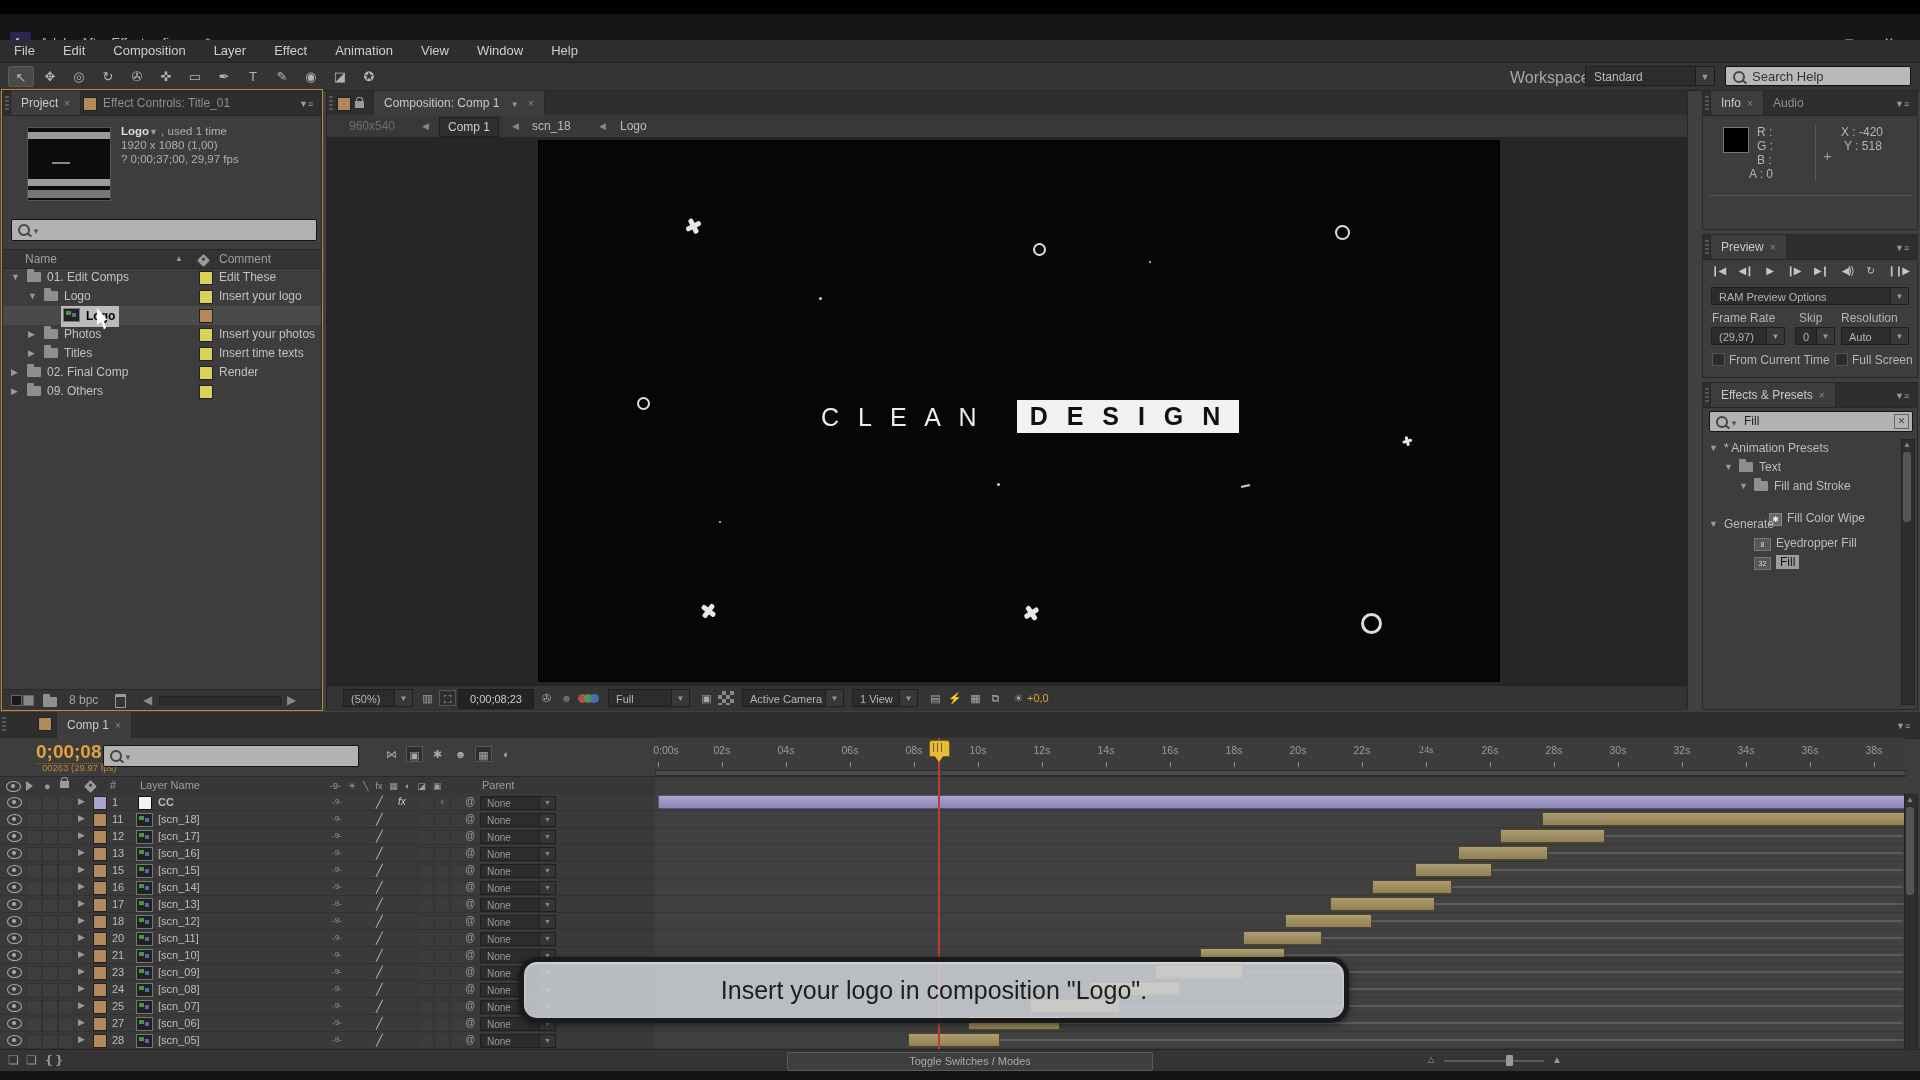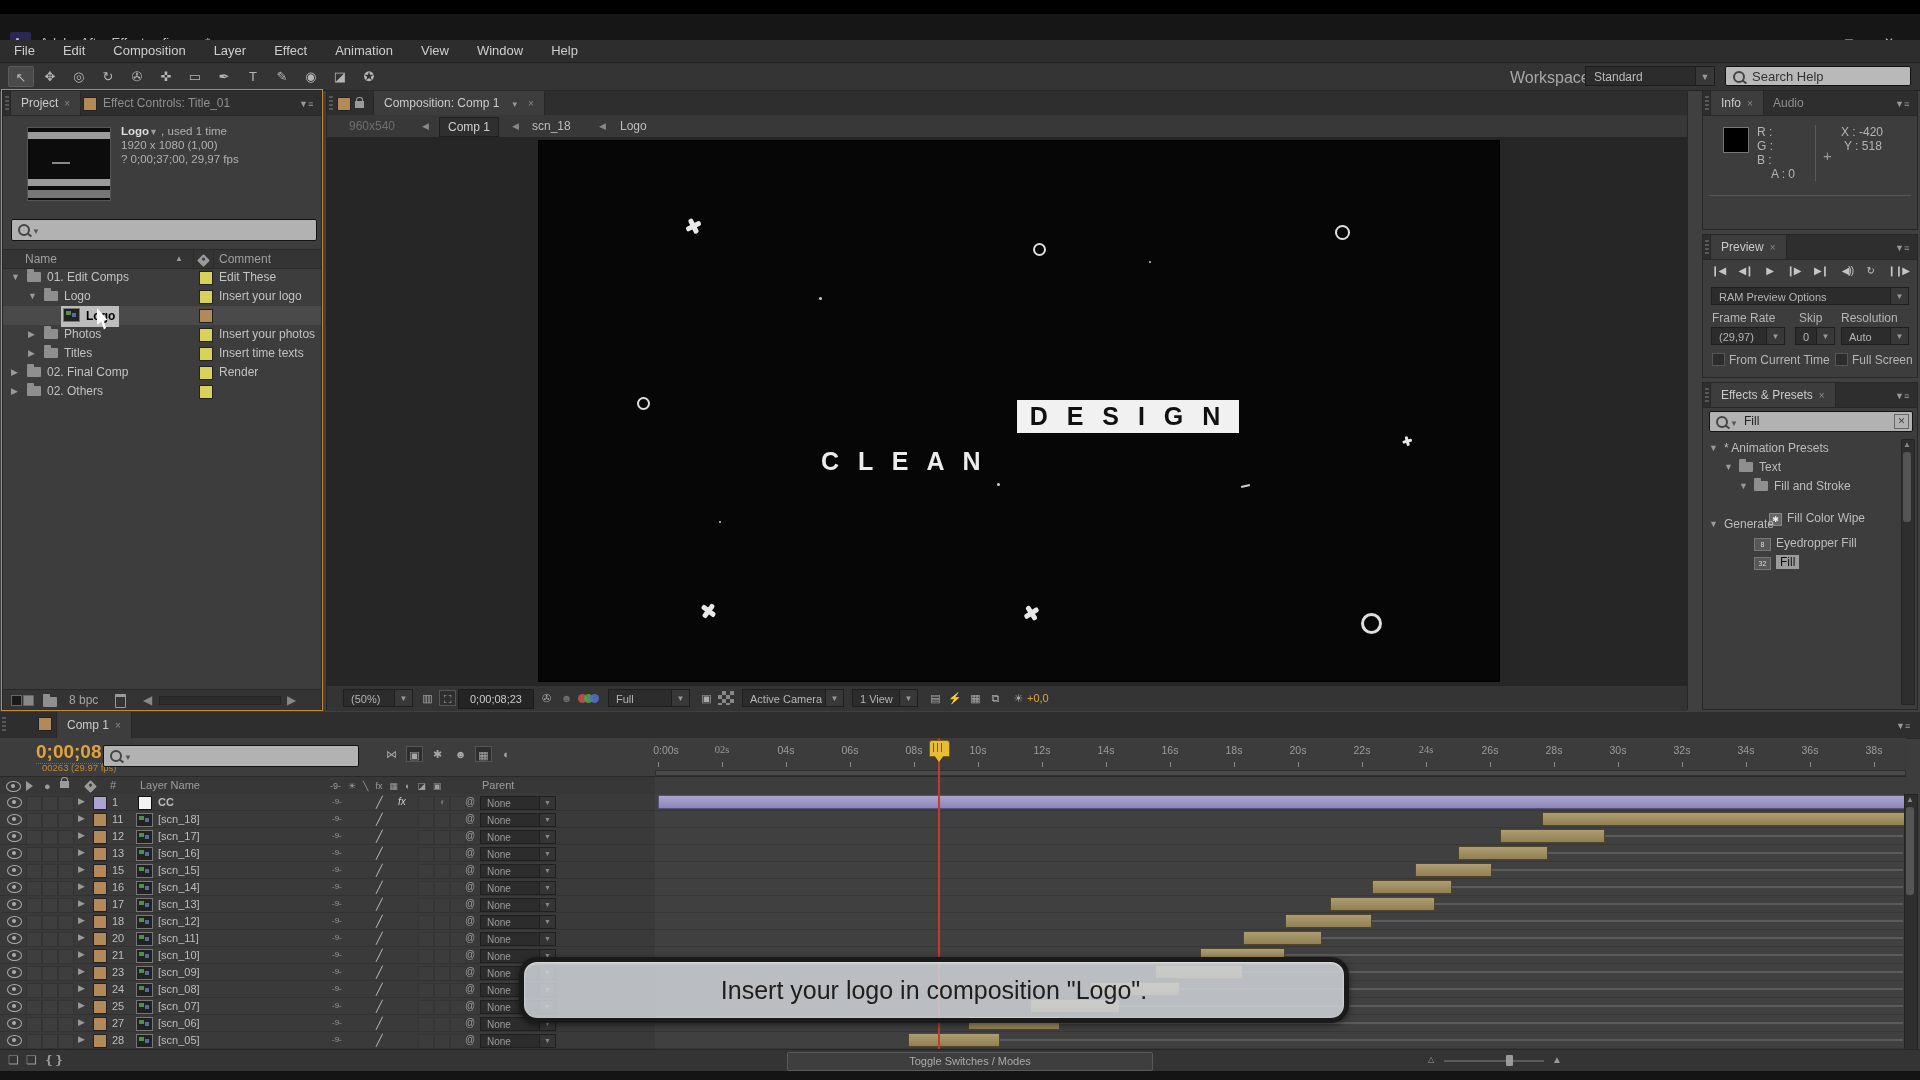--- a/index.html
+++ b/index.html
@@ -72,21 +72,21 @@
   .prow{position:absolute;left:0;width:318px;height:19px;line-height:19px;font-size:12px;color:#c2c2c2;white-space:nowrap;}
   .prow .hl{background:#bcbcbc;color:#000;font-weight:bold;padding:1px 4px 1px 2px;}
   .prow.selrow{background:#4a4a4a;}
   #pfooter{left:0;top:598px;width:318px;height:20px;background:#343434;border-top:1px solid #292929;color:#a5a5a5;}
   .bpcsq{position:absolute;top:5px;width:9px;height:9px;background:#1a1a1a;border:1px solid #666;}
   
   #comp{left:326px;top:90px;width:1362px;height:620px;}
   #compcrumb{position:absolute;left:0;top:24px;width:100%;height:22px;background:#383838;border-bottom:1px solid #2b2b2b;line-height:22px;}
   #compview{position:absolute;left:0;top:46px;width:100%;height:548px;background:#262626;}
   #stage{position:absolute;left:212px;top:4px;width:960px;height:540px;background:#060606;box-shadow:0 0 0 1px #000;}
-  .ttlL{position:absolute;left:282px;top:260px;height:33px;line-height:33px;color:#ececec;font-size:25px;font-weight:bold;letter-spacing:6px;margin-top:44px;}
+  .ttlL{position:absolute;left:282px;top:260px;height:33px;line-height:33px;color:#ececec;font-size:25px;font-weight:normal;letter-spacing:6px;}
   .ttlR{position:absolute;left:478px;top:259px;width:222px;height:33px;background:#f1f1f1;color:#101010;font-size:25px;font-weight:bold;
         letter-spacing:6px;text-align:center;line-height:33px;}
   .gcross{position:absolute;width:16px;height:16px;}
   .gcross:before,.gcross:after{content:"";position:absolute;left:6px;top:0;width:5px;height:16px;background:#e8e8e8;border-radius:2px;}
   .gcross:before{transform:rotate(45deg);}
   .gcross:after{transform:rotate(-45deg);}
   .gring{position:absolute;border:2px solid #dedede;border-radius:50%;}
   .speck{position:absolute;background:#cfcfcf;border-radius:50%;}
   #compbar{position:absolute;left:0;top:594px;width:100%;height:25px;background:#343434;border-top:1px solid #262626;}
   .cbitem{position:absolute;top:3px;height:18px;line-height:18px;color:#b5b5b5;font-size:11px;}
@@ -273,21 +273,21 @@
           <span class="abs" style="left: 216px; top: 0px;">Insert time texts</span>
         </div>
         <div class="prow" style="top: 95px;">
           <span class="twisty abs" style="left: 8px; top: 0px;">▶</span>
           <span class="abs" style="left: 24px; top: 0px;"><span class="icon-folder" style="margin-right: 6px;"></span><span>02. Final Comp</span></span>
           <span class="tagsq abs" style="left: 196px; top: 3px; background: rgb(216, 210, 88);"></span>
           <span class="abs" style="left: 216px; top: 0px;">Render</span>
         </div>
         <div class="prow" style="top: 114px;">
           <span class="twisty abs" style="left: 8px; top: 0px;">▶</span>
-          <span class="abs" style="left: 24px; top: 0px;"><span class="icon-folder" style="margin-right: 6px;"></span><span>02. Others</span></span>
+          <span class="abs" style="left: 24px; top: 0px;"><span class="icon-folder" style="margin-right: 6px;"></span><span>09. Others</span></span>
           <span class="tagsq abs" style="left: 196px; top: 3px; background: rgb(216, 210, 88);"></span>
         </div>
       </div>
     <div id="pfooter" class="abs">
       <span class="bpcsq" style="left:8px;"></span>
       <span class="bpcsq" style="left:20px;background:#888;"></span>
       <span class="icon-folder abs" style="left:40px;top:5px;"></span>
       <span class="abs" style="left:66px;top:3px;">8 bpc</span>
       <span class="icon-trash abs" style="left:112px;top:4px;"></span>
       <span class="abs" style="left:140px;top:3px;color:#888;">◀</span>
@@ -379,21 +379,21 @@
       <div class="tab" style="left:7px;">
         <span>Info</span><span class="x">×</span>
       </div>
       <div class="tabghost" style="left:70px;">Audio</div>
       <div class="pmenu" style="right:2px;">▼≡</div>
     </div>
     <div class="abs" style="left:20px;top:36px;width:24px;height:24px;background:#000;border:1px solid #777;"></div>
     <div class="ptext" style="left:54px;top:34px;">R :</div>
     <div class="ptext" style="left:54px;top:48px;">G :</div>
     <div class="ptext" style="left:54px;top:62px;">B :</div>
-    <div class="ptext" style="left:68px;top:76px;text-align:right;">A :  0</div>
+    <div class="ptext" style="left:46px;top:76px;text-align:right;">A :  0</div>
     <div class="vline" style="left:112px;top:34px;height:56px;background:#5a5a5a;"></div>
     <div class="ptext" style="left:120px;top:56px;font-size:15px;color:#9a9a9a;">+</div>
     <div class="ptext" style="left:138px;top:34px;">X : -420</div>
     <div class="ptext" style="left:141px;top:48px;">Y : 518</div>
     <div class="abs" style="left:6px;top:104px;width:202px;height:1px;background:#575757;"></div>
   </div>
 
   <div id="preview" class="abs panel rpanel">
     <div class="tabrow">
       <div class="grip"></div>
@@ -552,21 +552,21 @@
         <div class="tlrow" style="top: 153px;"><span class="abs" style="left: 7px; top: 3px;"><span class="icon-eye"></span></span><span class="cell" style="left: 26px;"></span><span class="cell" style="left: 42px;"></span><span class="cell" style="left: 58px;"></span><span class="twisty abs" style="left: 78px; top: 2px;">▶</span><span class="lblsq" style="left: 93px; background: rgb(179, 136, 90);"></span><span class="abs" style="left: 112px; top: 2px;">21</span><span class="icon-film abs" style="left: 136px; top: 2px;"></span><span class="abs" style="left: 158px; top: 2px;">[scn_10]</span><span class="abs" style="left: 332px; top: 3px; font-size: 8px; color: rgb(154, 154, 154);">-9-</span><span class="abs" style="left: 376px; top: 2px; color: rgb(187, 187, 187);">╱</span><span class="cell" style="left: 418px; opacity: 0.6;"></span><span class="cell" style="left: 434px; opacity: 0.6;"></span><span class="cell" style="left: 450px; opacity: 0.6;"></span><span class="abs" style="left: 465px; top: 2px; color: rgb(154, 154, 154); font-size: 10px;">@</span><div class="nonedd"><span style="padding-left: 6px;">None</span><i>▼</i></div></div>
         <div class="tlrow" style="top: 170px;"><span class="abs" style="left: 7px; top: 3px;"><span class="icon-eye"></span></span><span class="cell" style="left: 26px;"></span><span class="cell" style="left: 42px;"></span><span class="cell" style="left: 58px;"></span><span class="twisty abs" style="left: 78px; top: 2px;">▶</span><span class="lblsq" style="left: 93px; background: rgb(179, 136, 90);"></span><span class="abs" style="left: 112px; top: 2px;">23</span><span class="icon-film abs" style="left: 136px; top: 2px;"></span><span class="abs" style="left: 158px; top: 2px;">[scn_09]</span><span class="abs" style="left: 332px; top: 3px; font-size: 8px; color: rgb(154, 154, 154);">-9-</span><span class="abs" style="left: 376px; top: 2px; color: rgb(187, 187, 187);">╱</span><span class="cell" style="left: 418px; opacity: 0.6;"></span><span class="cell" style="left: 434px; opacity: 0.6;"></span><span class="cell" style="left: 450px; opacity: 0.6;"></span><span class="abs" style="left: 465px; top: 2px; color: rgb(154, 154, 154); font-size: 10px;">@</span><div class="nonedd"><span style="padding-left: 6px;">None</span><i>▼</i></div></div>
         <div class="tlrow" style="top: 187px;"><span class="abs" style="left: 7px; top: 3px;"><span class="icon-eye"></span></span><span class="cell" style="left: 26px;"></span><span class="cell" style="left: 42px;"></span><span class="cell" style="left: 58px;"></span><span class="twisty abs" style="left: 78px; top: 2px;">▶</span><span class="lblsq" style="left: 93px; background: rgb(179, 136, 90);"></span><span class="abs" style="left: 112px; top: 2px;">24</span><span class="icon-film abs" style="left: 136px; top: 2px;"></span><span class="abs" style="left: 158px; top: 2px;">[scn_08]</span><span class="abs" style="left: 332px; top: 3px; font-size: 8px; color: rgb(154, 154, 154);">-9-</span><span class="abs" style="left: 376px; top: 2px; color: rgb(187, 187, 187);">╱</span><span class="cell" style="left: 418px; opacity: 0.6;"></span><span class="cell" style="left: 434px; opacity: 0.6;"></span><span class="cell" style="left: 450px; opacity: 0.6;"></span><span class="abs" style="left: 465px; top: 2px; color: rgb(154, 154, 154); font-size: 10px;">@</span><div class="nonedd"><span style="padding-left: 6px;">None</span><i>▼</i></div></div>
         <div class="tlrow" style="top: 204px;"><span class="abs" style="left: 7px; top: 3px;"><span class="icon-eye"></span></span><span class="cell" style="left: 26px;"></span><span class="cell" style="left: 42px;"></span><span class="cell" style="left: 58px;"></span><span class="twisty abs" style="left: 78px; top: 2px;">▶</span><span class="lblsq" style="left: 93px; background: rgb(179, 136, 90);"></span><span class="abs" style="left: 112px; top: 2px;">25</span><span class="icon-film abs" style="left: 136px; top: 2px;"></span><span class="abs" style="left: 158px; top: 2px;">[scn_07]</span><span class="abs" style="left: 332px; top: 3px; font-size: 8px; color: rgb(154, 154, 154);">-9-</span><span class="abs" style="left: 376px; top: 2px; color: rgb(187, 187, 187);">╱</span><span class="cell" style="left: 418px; opacity: 0.6;"></span><span class="cell" style="left: 434px; opacity: 0.6;"></span><span class="cell" style="left: 450px; opacity: 0.6;"></span><span class="abs" style="left: 465px; top: 2px; color: rgb(154, 154, 154); font-size: 10px;">@</span><div class="nonedd"><span style="padding-left: 6px;">None</span><i>▼</i></div></div>
         <div class="tlrow" style="top: 221px;"><span class="abs" style="left: 7px; top: 3px;"><span class="icon-eye"></span></span><span class="cell" style="left: 26px;"></span><span class="cell" style="left: 42px;"></span><span class="cell" style="left: 58px;"></span><span class="twisty abs" style="left: 78px; top: 2px;">▶</span><span class="lblsq" style="left: 93px; background: rgb(179, 136, 90);"></span><span class="abs" style="left: 112px; top: 2px;">27</span><span class="icon-film abs" style="left: 136px; top: 2px;"></span><span class="abs" style="left: 158px; top: 2px;">[scn_06]</span><span class="abs" style="left: 332px; top: 3px; font-size: 8px; color: rgb(154, 154, 154);">-9-</span><span class="abs" style="left: 376px; top: 2px; color: rgb(187, 187, 187);">╱</span><span class="cell" style="left: 418px; opacity: 0.6;"></span><span class="cell" style="left: 434px; opacity: 0.6;"></span><span class="cell" style="left: 450px; opacity: 0.6;"></span><span class="abs" style="left: 465px; top: 2px; color: rgb(154, 154, 154); font-size: 10px;">@</span><div class="nonedd"><span style="padding-left: 6px;">None</span><i>▼</i></div></div>
         <div class="tlrow" style="top: 238px;"><span class="abs" style="left: 7px; top: 3px;"><span class="icon-eye"></span></span><span class="cell" style="left: 26px;"></span><span class="cell" style="left: 42px;"></span><span class="cell" style="left: 58px;"></span><span class="twisty abs" style="left: 78px; top: 2px;">▶</span><span class="lblsq" style="left: 93px; background: rgb(179, 136, 90);"></span><span class="abs" style="left: 112px; top: 2px;">28</span><span class="icon-film abs" style="left: 136px; top: 2px;"></span><span class="abs" style="left: 158px; top: 2px;">[scn_05]</span><span class="abs" style="left: 332px; top: 3px; font-size: 8px; color: rgb(154, 154, 154);">-9-</span><span class="abs" style="left: 376px; top: 2px; color: rgb(187, 187, 187);">╱</span><span class="cell" style="left: 418px; opacity: 0.6;"></span><span class="cell" style="left: 434px; opacity: 0.6;"></span><span class="cell" style="left: 450px; opacity: 0.6;"></span><span class="abs" style="left: 465px; top: 2px; color: rgb(154, 154, 154); font-size: 10px;">@</span><div class="nonedd"><span style="padding-left: 6px;">None</span><i>▼</i></div></div>
       </div>
     <div id="ruler">
         <span class="rlabel" style="left: 11px;">0:00s</span>
         <span class="rtick" style="left: 3px;"></span>
-        <span class="rlabel" style="left: 67px; font-family: Liberation Serif, serif;">02s</span>
+        <span class="rlabel" style="left: 67px;">02s</span>
         <span class="rtick" style="left: 67px;"></span>
         <span class="rlabel" style="left: 131px;">04s</span>
         <span class="rtick" style="left: 131px;"></span>
         <span class="rlabel" style="left: 195px;">06s</span>
         <span class="rtick" style="left: 195px;"></span>
         <span class="rlabel" style="left: 259px;">08s</span>
         <span class="rtick" style="left: 259px;"></span>
         <span class="rlabel" style="left: 323px;">10s</span>
         <span class="rtick" style="left: 323px;"></span>
         <span class="rlabel" style="left: 387px;">12s</span>

